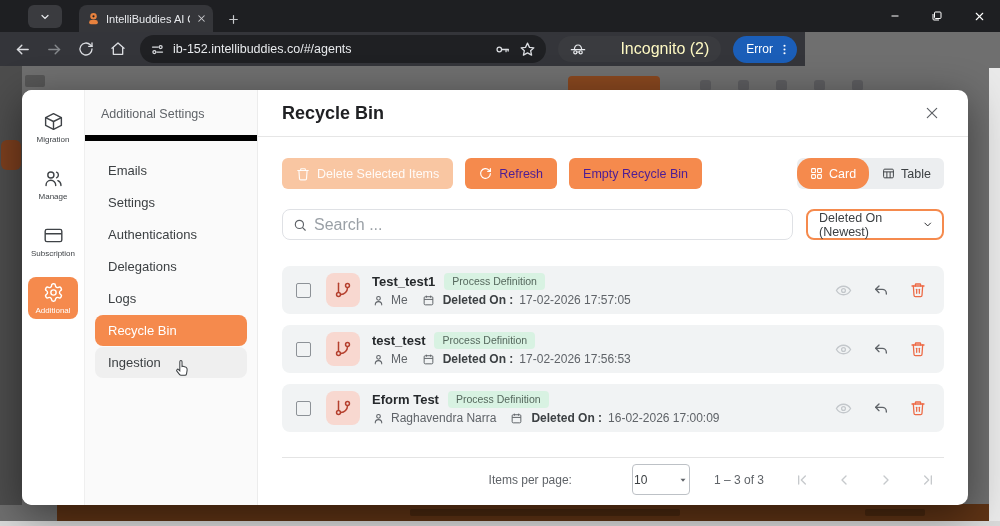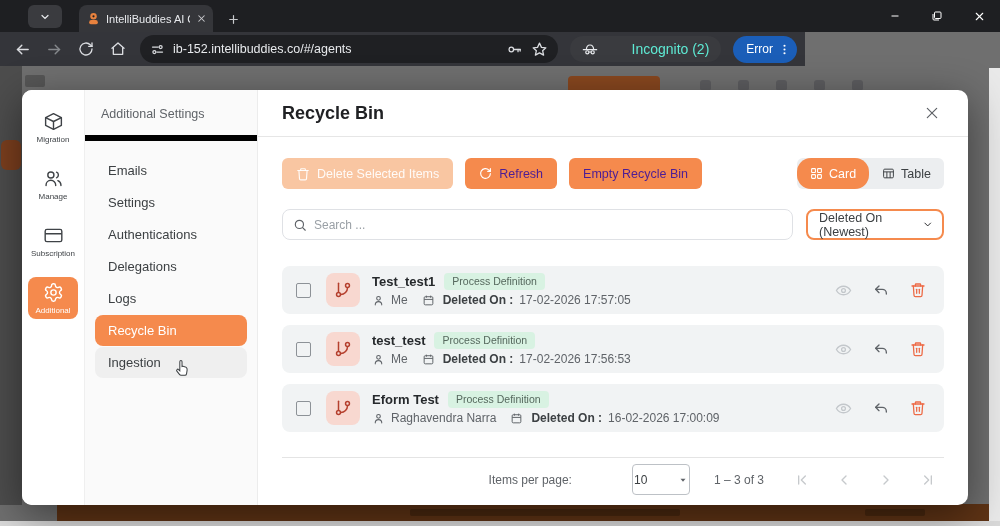--- a/index.html
+++ b/index.html
@@ -14,21 +14,21 @@
   .tab-title { flex:1; font-size:11px; color:#e8eaed; white-space:nowrap; overflow:hidden; }
   .newtab-btn { position:absolute; left:222px; top:8px; width:22px; height:22px; display:flex; align-items:center; justify-content:center; }
   .winctrls { position:absolute; right:0; top:0; height:32px; display:flex; }
   .winbtn { width:42px; height:32px; display:flex; align-items:center; justify-content:center; }
 
   .toolbar { position:absolute; left:0; top:32px; width:805px; height:34px; background:#34353a; display:flex; align-items:center; padding:0 8px; gap:4px; }
   .navbtn { width:28px; height:28px; display:flex; align-items:center; justify-content:center; border-radius:50%; }
   .omnibox { flex:1; height:28px; background:#1f2023; border-radius:14px; display:flex; align-items:center; padding:0 10px; gap:8px; margin:0 4px; }
   .omni-url { flex:1; font-size:12.5px; color:#e8eaed; }
   .incog-chip { height:26px; background:#3a3b3f; border-radius:13px; display:flex; align-items:center; gap:7px; padding:0 12px; margin-left:4px; }
-  .incog-chip span { font-size:14px; color:#5eead4;margin-left:27px; }
+  .incog-chip span { font-size:16px; color:#fef9c3;margin-left:27px; }
   .error-pill { height:27px; border-radius:14px; display:flex; align-items:center; gap:4px; padding:0 5px 0 13px; margin-left:8px; }
   .error-pill span { font-size:12px; color:#fff; }
 
   
   .backdrop { position:absolute; left:0; top:66px; width:1000px; height:460px; background:#6f6f6f; }
   .bd-leftstrip { position:absolute; left:0; top:0; width:22px; height:439px; background:#4d4d4d; }
   .bd-left-active { position:absolute; left:1px; top:74px; width:20px; height:30px; background:#7c3f1e; border-radius:6px; }
   .bd-logo { position:absolute; left:25px; top:9px; width:20px; height:12px; background:#565656; border-radius:2px; }
   .bd-topbtn { position:absolute; left:568px; top:10px; width:92px; height:18px; background:#88471f; border-radius:4px; }
   .bd-dot { position:absolute; top:14px; width:11px; height:11px; background:#5d5d60; border-radius:3px; }
@@ -65,21 +65,21 @@
   .btn { height:31px; border:none; border-radius:6px; display:inline-flex; align-items:center; gap:7px; padding:0 14px; font-size:12.5px; font-family:inherit; color:#4c1d95; }
   .btn-disabled { background:#f9c6a2; color:rgba(255,255,255,.92); }
   .btn-primary { background:var(--accent); }
   .view-toggle { margin-left:auto; background:#eceef0; border-radius:6px; display:flex; }
   .seg { height:31px; display:flex; align-items:center; gap:6px; padding:0 13px; font-size:12.5px; border-radius:14px; }
   .seg.active { background:var(--accent); color:#fff; }
   .seg.inactive { color:#3c4043; }
 
   .search-row { display:flex; gap:13px; padding:20px 24px 0; }
   .search-box { flex:1; height:31px; border:1px solid #dfe1e5; border-radius:8px; background:#fff; display:flex; align-items:center; gap:7px; padding:0 10px; }
-  .search-box input { flex:1; border:none; outline:none; font-size:12px; color:#3c4043; font-family:inherit; background:transparent; }
+  .search-box input { flex:1; border:none; outline:none; font-size:16px; color:#3c4043; font-family:inherit; background:transparent; }
   .search-box input::placeholder { color:#9aa0a6; }
   .sort-select { width:138px; height:31px; border:2px solid var(--accent); border-radius:8px; display:flex; align-items:center; justify-content:space-between; padding:0 9px 0 11px; font-size:12.5px; color:#3c4043; }
 
   .list { padding:26px 24px 0; }
   .card-row { height:48px; background:#f1f3f4; border-radius:8px; display:flex; align-items:center; padding:0 14px; margin-bottom:11px; }
   .chk { width:15px; height:15px; border:1.5px solid #8d9297; border-radius:2px; background:transparent; }
   .tile { width:34px; height:34px; border-radius:8px; background:#f8d8d0; display:flex; align-items:center; justify-content:center; margin-left:15px; }
   .texts { margin-left:12px; display:flex; flex-direction:column; gap:3px; }
   .line1 { display:flex; align-items:center; gap:9px; }
   .item-name { font-size:13px; font-weight:bold; color:#26292c; }

